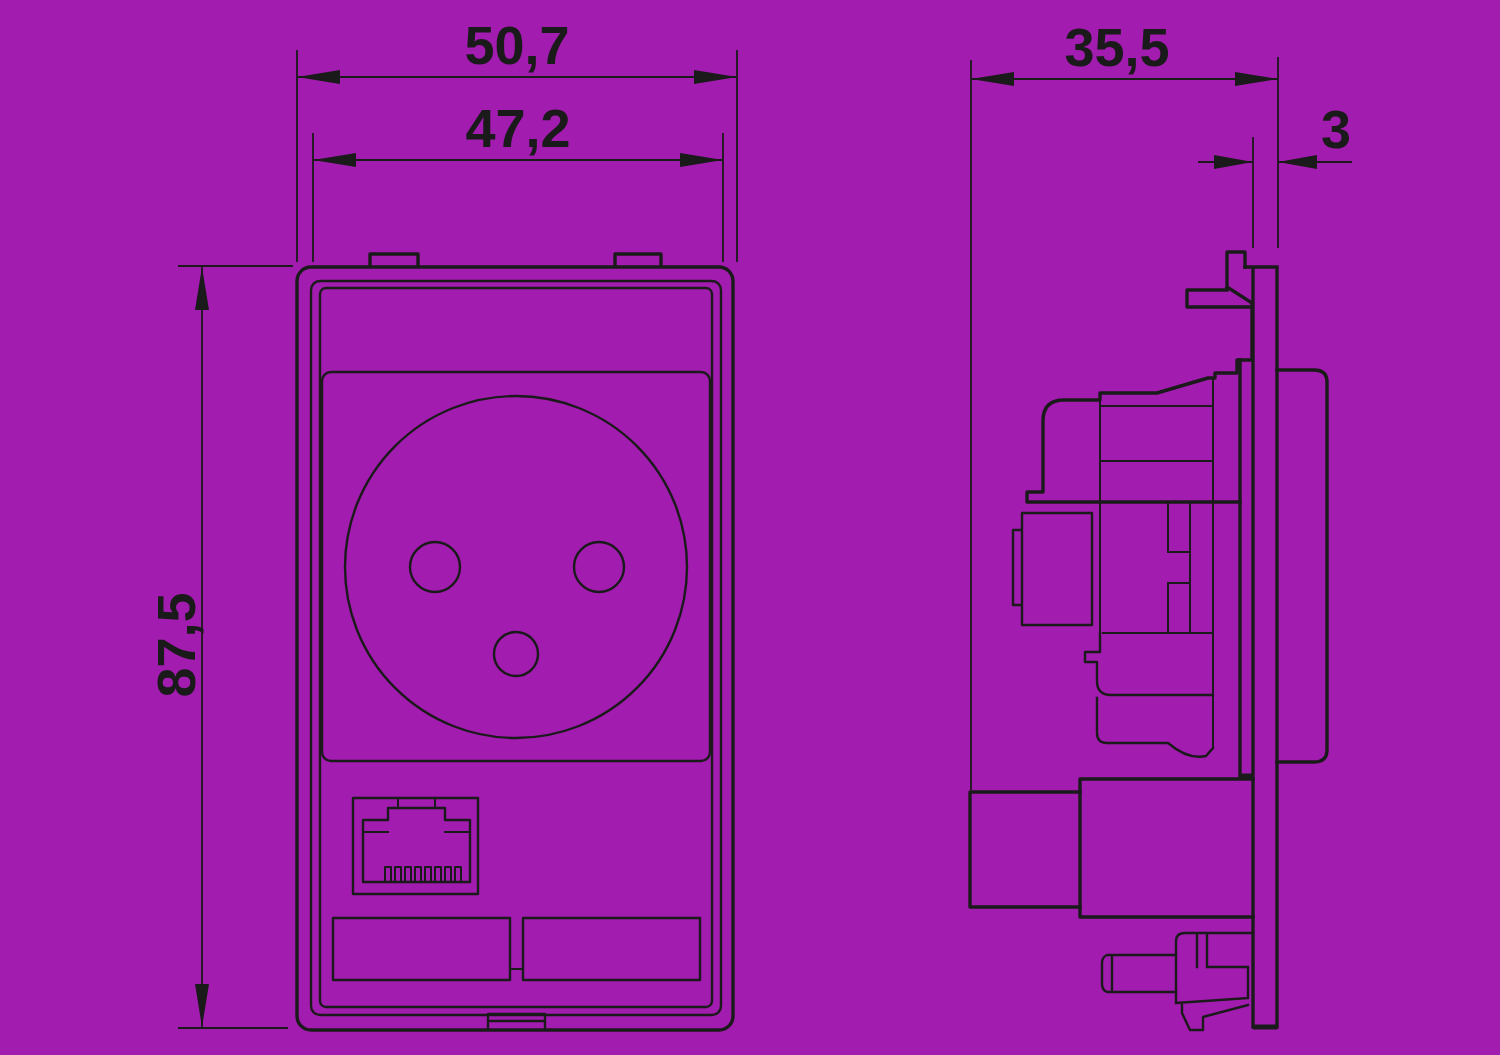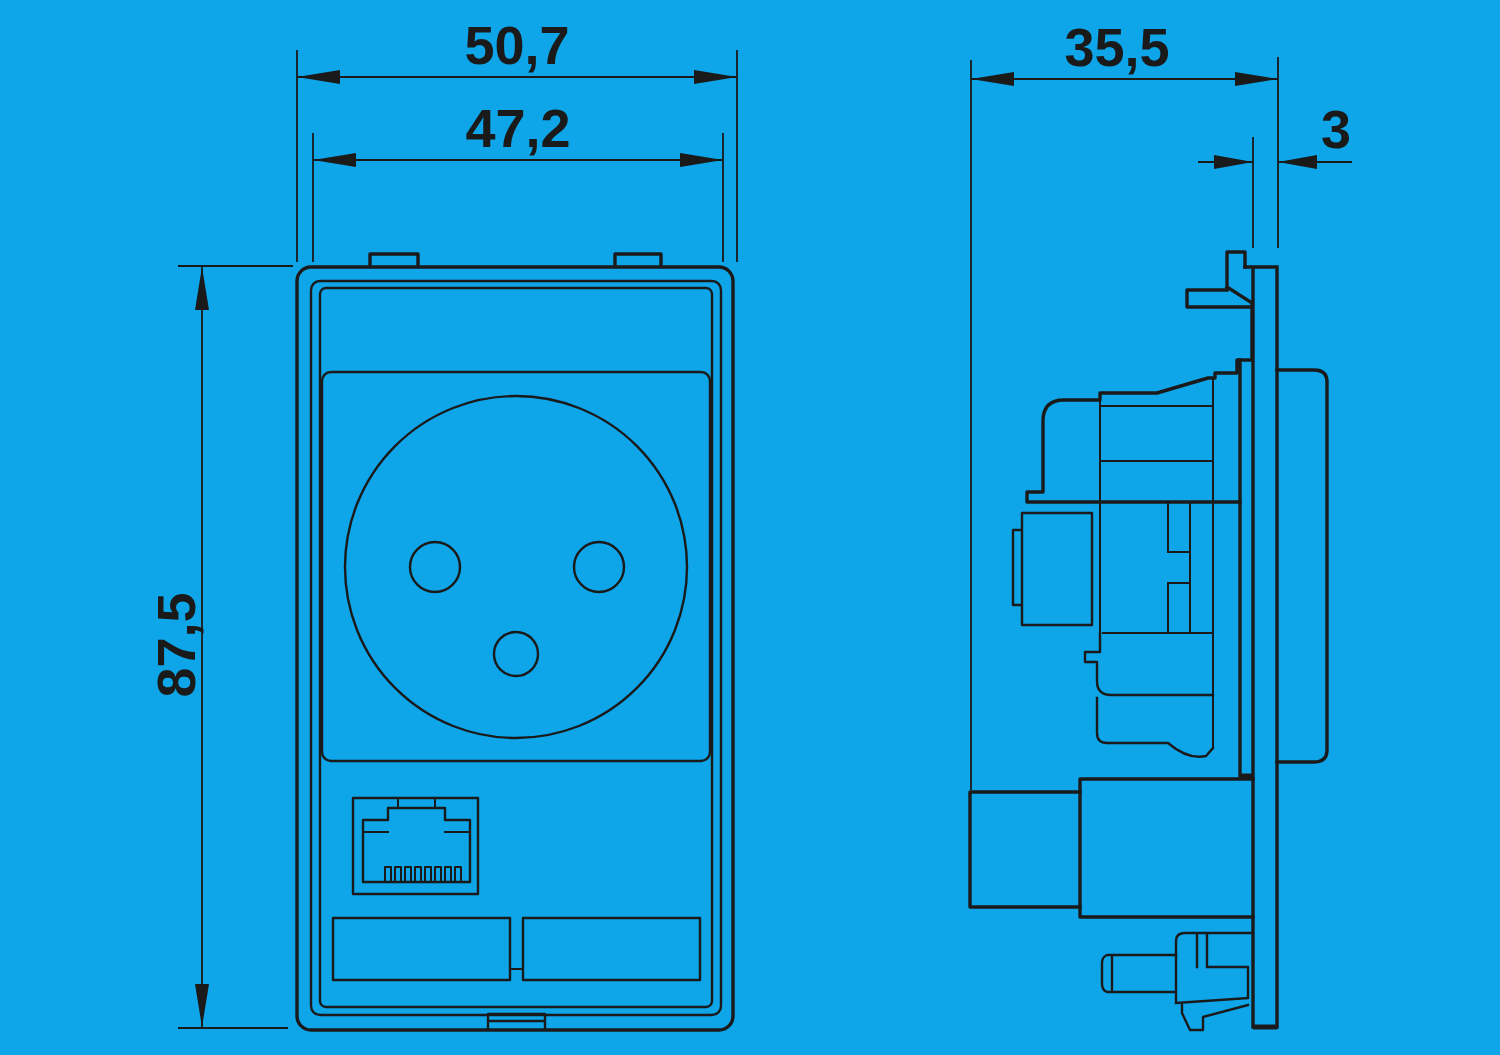--- a/index.html
+++ b/index.html
@@ -4,21 +4,21 @@
 <style>
   html, body {
     margin: 0;
     padding: 0;
     background: #ffffff;
   }
   .drawing-canvas {
     position: relative;
     width: 1500px;
     height: 1055px;
-    background: #0ea5e9;
+    background: #a21caf;
     overflow: hidden;
   }
   svg {
     display: block;
   }
   .dim-text {
     font-family: "Liberation Sans", "DejaVu Sans", sans-serif;
     font-weight: bold;
     font-size: 54px;
     fill: #1a1a1a;

